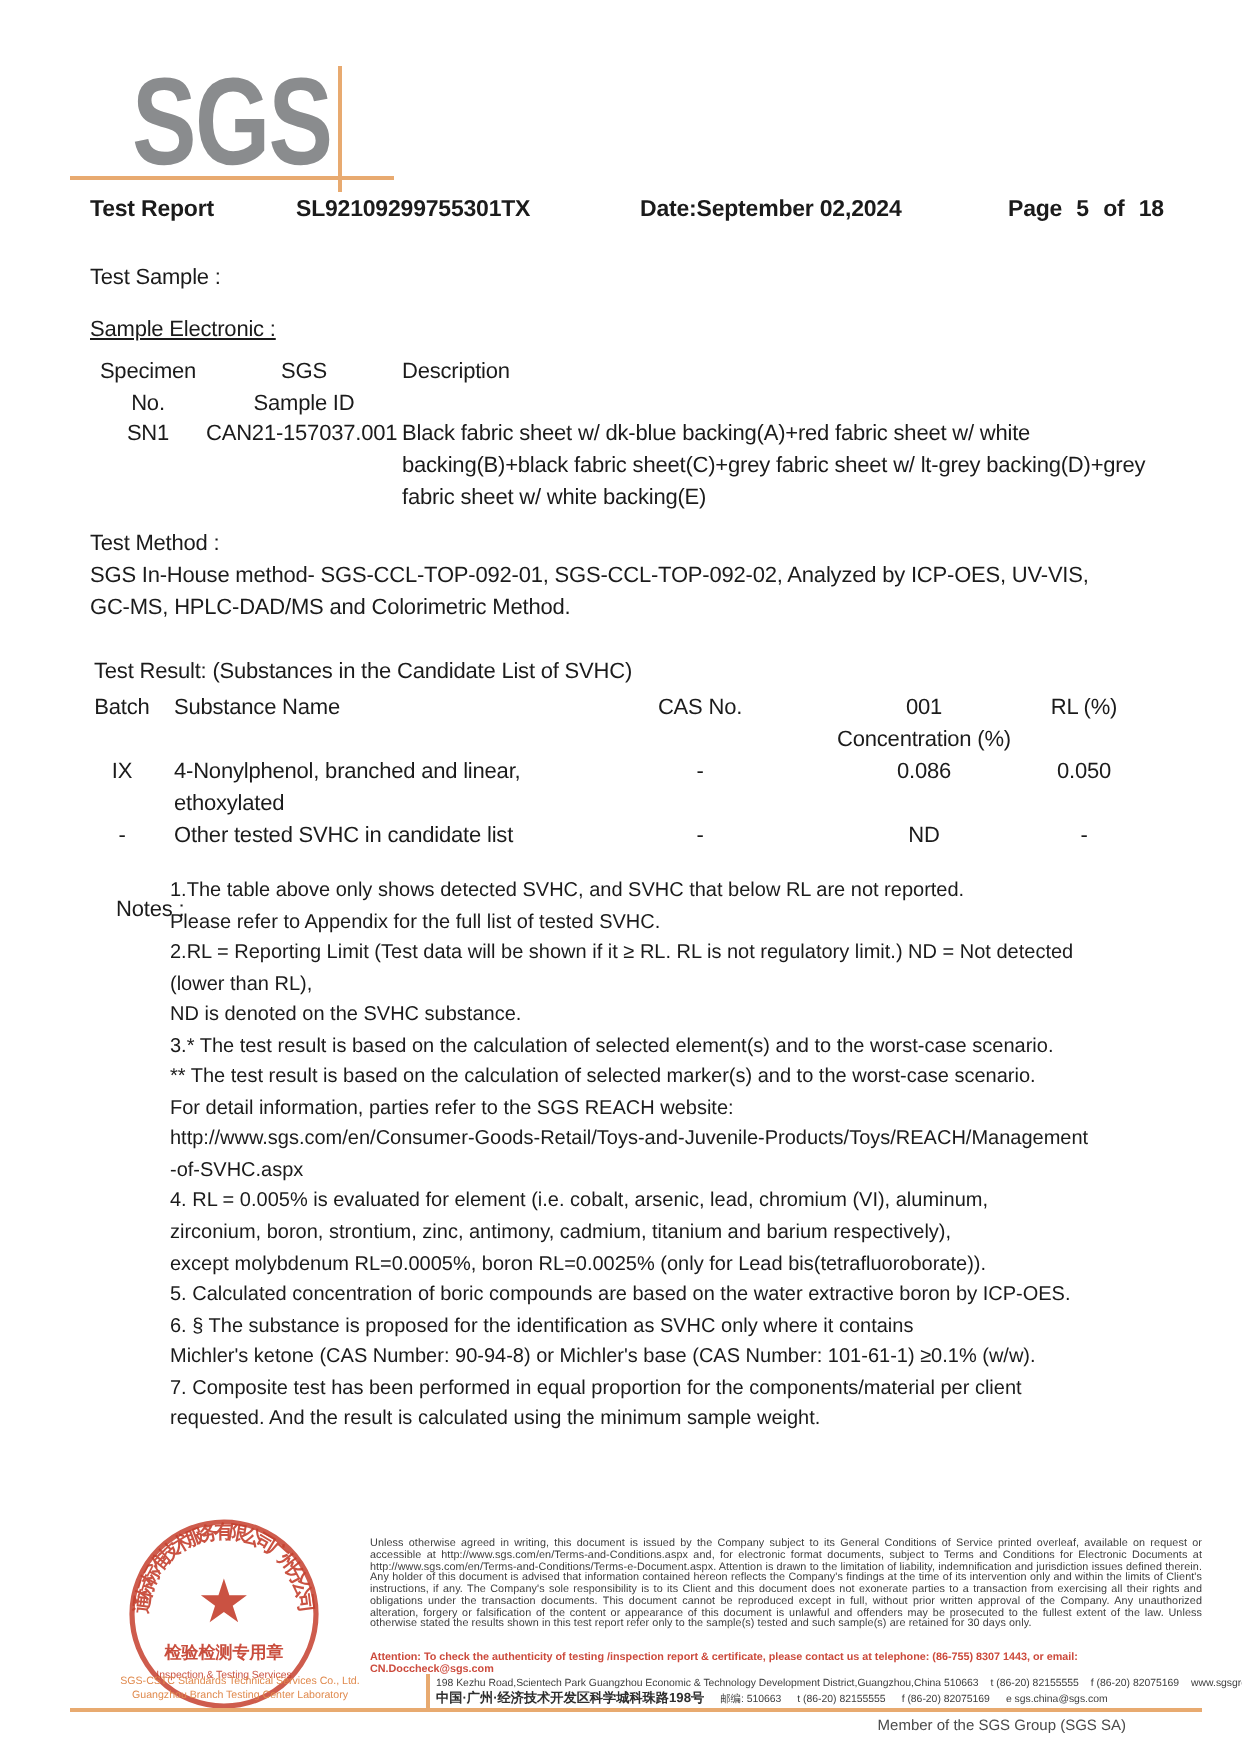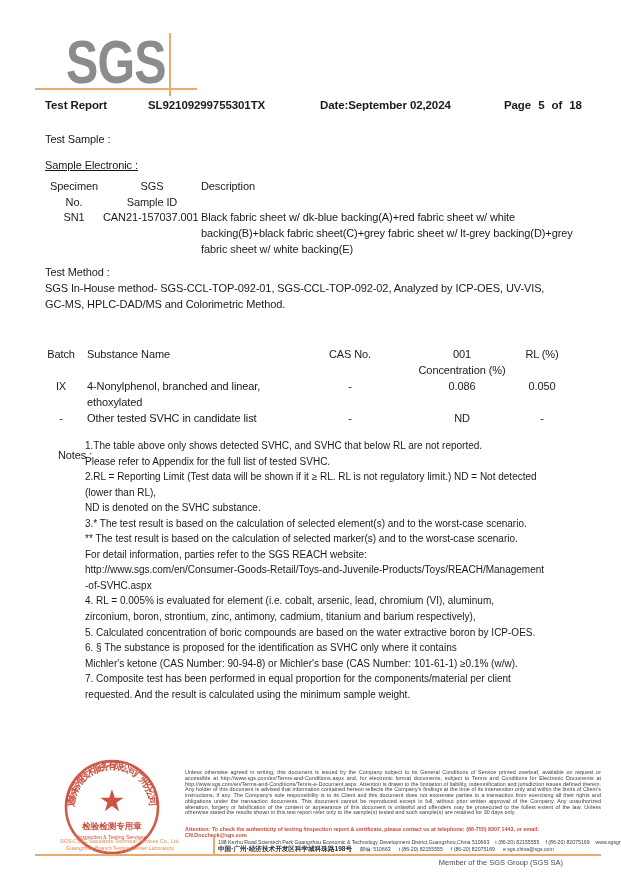--- a/index.html
+++ b/index.html
@@ -49,20 +49,21 @@
   </div>
   <div class="abs body-txt b" style="left:201px;top:178px;">Description</div>
 
   <div class="abs body-txt ctr" style="left:42px;top:209px;width:64px;">SN1</div>
   <div class="abs body-txt" style="left:103px;top:209px;white-space:nowrap;">CAN21-157037.001</div>
   <div class="abs body-txt" style="left:201px;top:209px;width:372px;">Black fabric sheet w/ dk-blue backing(A)+red fabric sheet w/ white backing(B)+black fabric sheet(C)+grey fabric sheet w/ lt-grey backing(D)+grey fabric sheet w/ white backing(E)</div>
 
   <div class="abs body-txt b" style="left:45px;top:264px;">Test Method :</div>
   <div class="abs body-txt" style="left:45px;top:280px;width:514px;">SGS In-House method- SGS-CCL-TOP-092-01, SGS-CCL-TOP-092-02, Analyzed by ICP-OES, UV-VIS, GC-MS, HPLC-DAD/MS and Colorimetric Method.</div>
 
+  <div class="abs body-txt b" style="left:47px;top:328px;">Test Result: (Substances in the Candidate List of SVHC)</div>
 
   <div class="abs body-txt b ctr" style="left:41px;top:346px;width:40px;">Batch</div>
   <div class="abs body-txt b" style="left:87px;top:346px;">Substance Name</div>
   <div class="abs body-txt b ctr" style="left:305px;top:346px;width:90px;">CAS No.</div>
   <div class="abs body-txt b ctr" style="left:408px;top:346px;width:108px;">001</div>
   <div class="abs body-txt b ctr" style="left:408px;top:362px;width:108px;">Concentration (%)</div>
   <div class="abs body-txt b ctr" style="left:514px;top:346px;width:56px;">RL (%)</div>
 
   <div class="abs body-txt ctr" style="left:41px;top:378px;width:40px;">IX</div>
   <div class="abs body-txt" style="left:87px;top:378px;width:200px;">4-Nonylphenol, branched and linear, ethoxylated</div>
@@ -83,20 +84,21 @@
     <div class="note-line">2.RL = Reporting Limit (Test data will be shown if it ≥ RL. RL is not regulatory limit.) ND = Not detected</div>
     <div class="note-line">(lower than RL),</div>
     <div class="note-line">ND is denoted on the SVHC substance.</div>
     <div class="note-line">3.* The test result is based on the calculation of selected element(s) and to the worst-case scenario.</div>
     <div class="note-line">** The test result is based on the calculation of selected marker(s) and to the worst-case scenario.</div>
     <div class="note-line">For detail information, parties refer to the SGS REACH website:</div>
     <div class="note-line">http://www.sgs.com/en/Consumer-Goods-Retail/Toys-and-Juvenile-Products/Toys/REACH/Management</div>
     <div class="note-line">-of-SVHC.aspx</div>
     <div class="note-line">4. RL = 0.005% is evaluated for element (i.e. cobalt, arsenic, lead, chromium (VI), aluminum,</div>
     <div class="note-line">zirconium, boron, strontium, zinc, antimony, cadmium, titanium and barium respectively),</div>
+    <div class="note-line">except molybdenum RL=0.0005%, boron RL=0.0025% (only for Lead bis(tetrafluoroborate)).</div>
     <div class="note-line">5. Calculated concentration of boric compounds are based on the water extractive boron by ICP-OES.</div>
     <div class="note-line">6. § The substance is proposed for the identification as SVHC only where it contains</div>
     <div class="note-line">Michler's ketone (CAS Number: 90-94-8) or Michler's base (CAS Number: 101-61-1) ≥0.1% (w/w).</div>
     <div class="note-line">7.  Composite test has been performed in equal proportion for the components/material per client</div>
     <div class="note-line">requested. And the result is calculated using the minimum sample weight.</div>
   </div>
 
   <svg class="abs" style="left:50px;top:755px;" width="125" height="108" viewBox="0 0 125 108">
     <circle cx="62" cy="52" r="46" fill="none" stroke="#c5402e" stroke-width="2.6" opacity="0.85"></circle>
     <defs>

